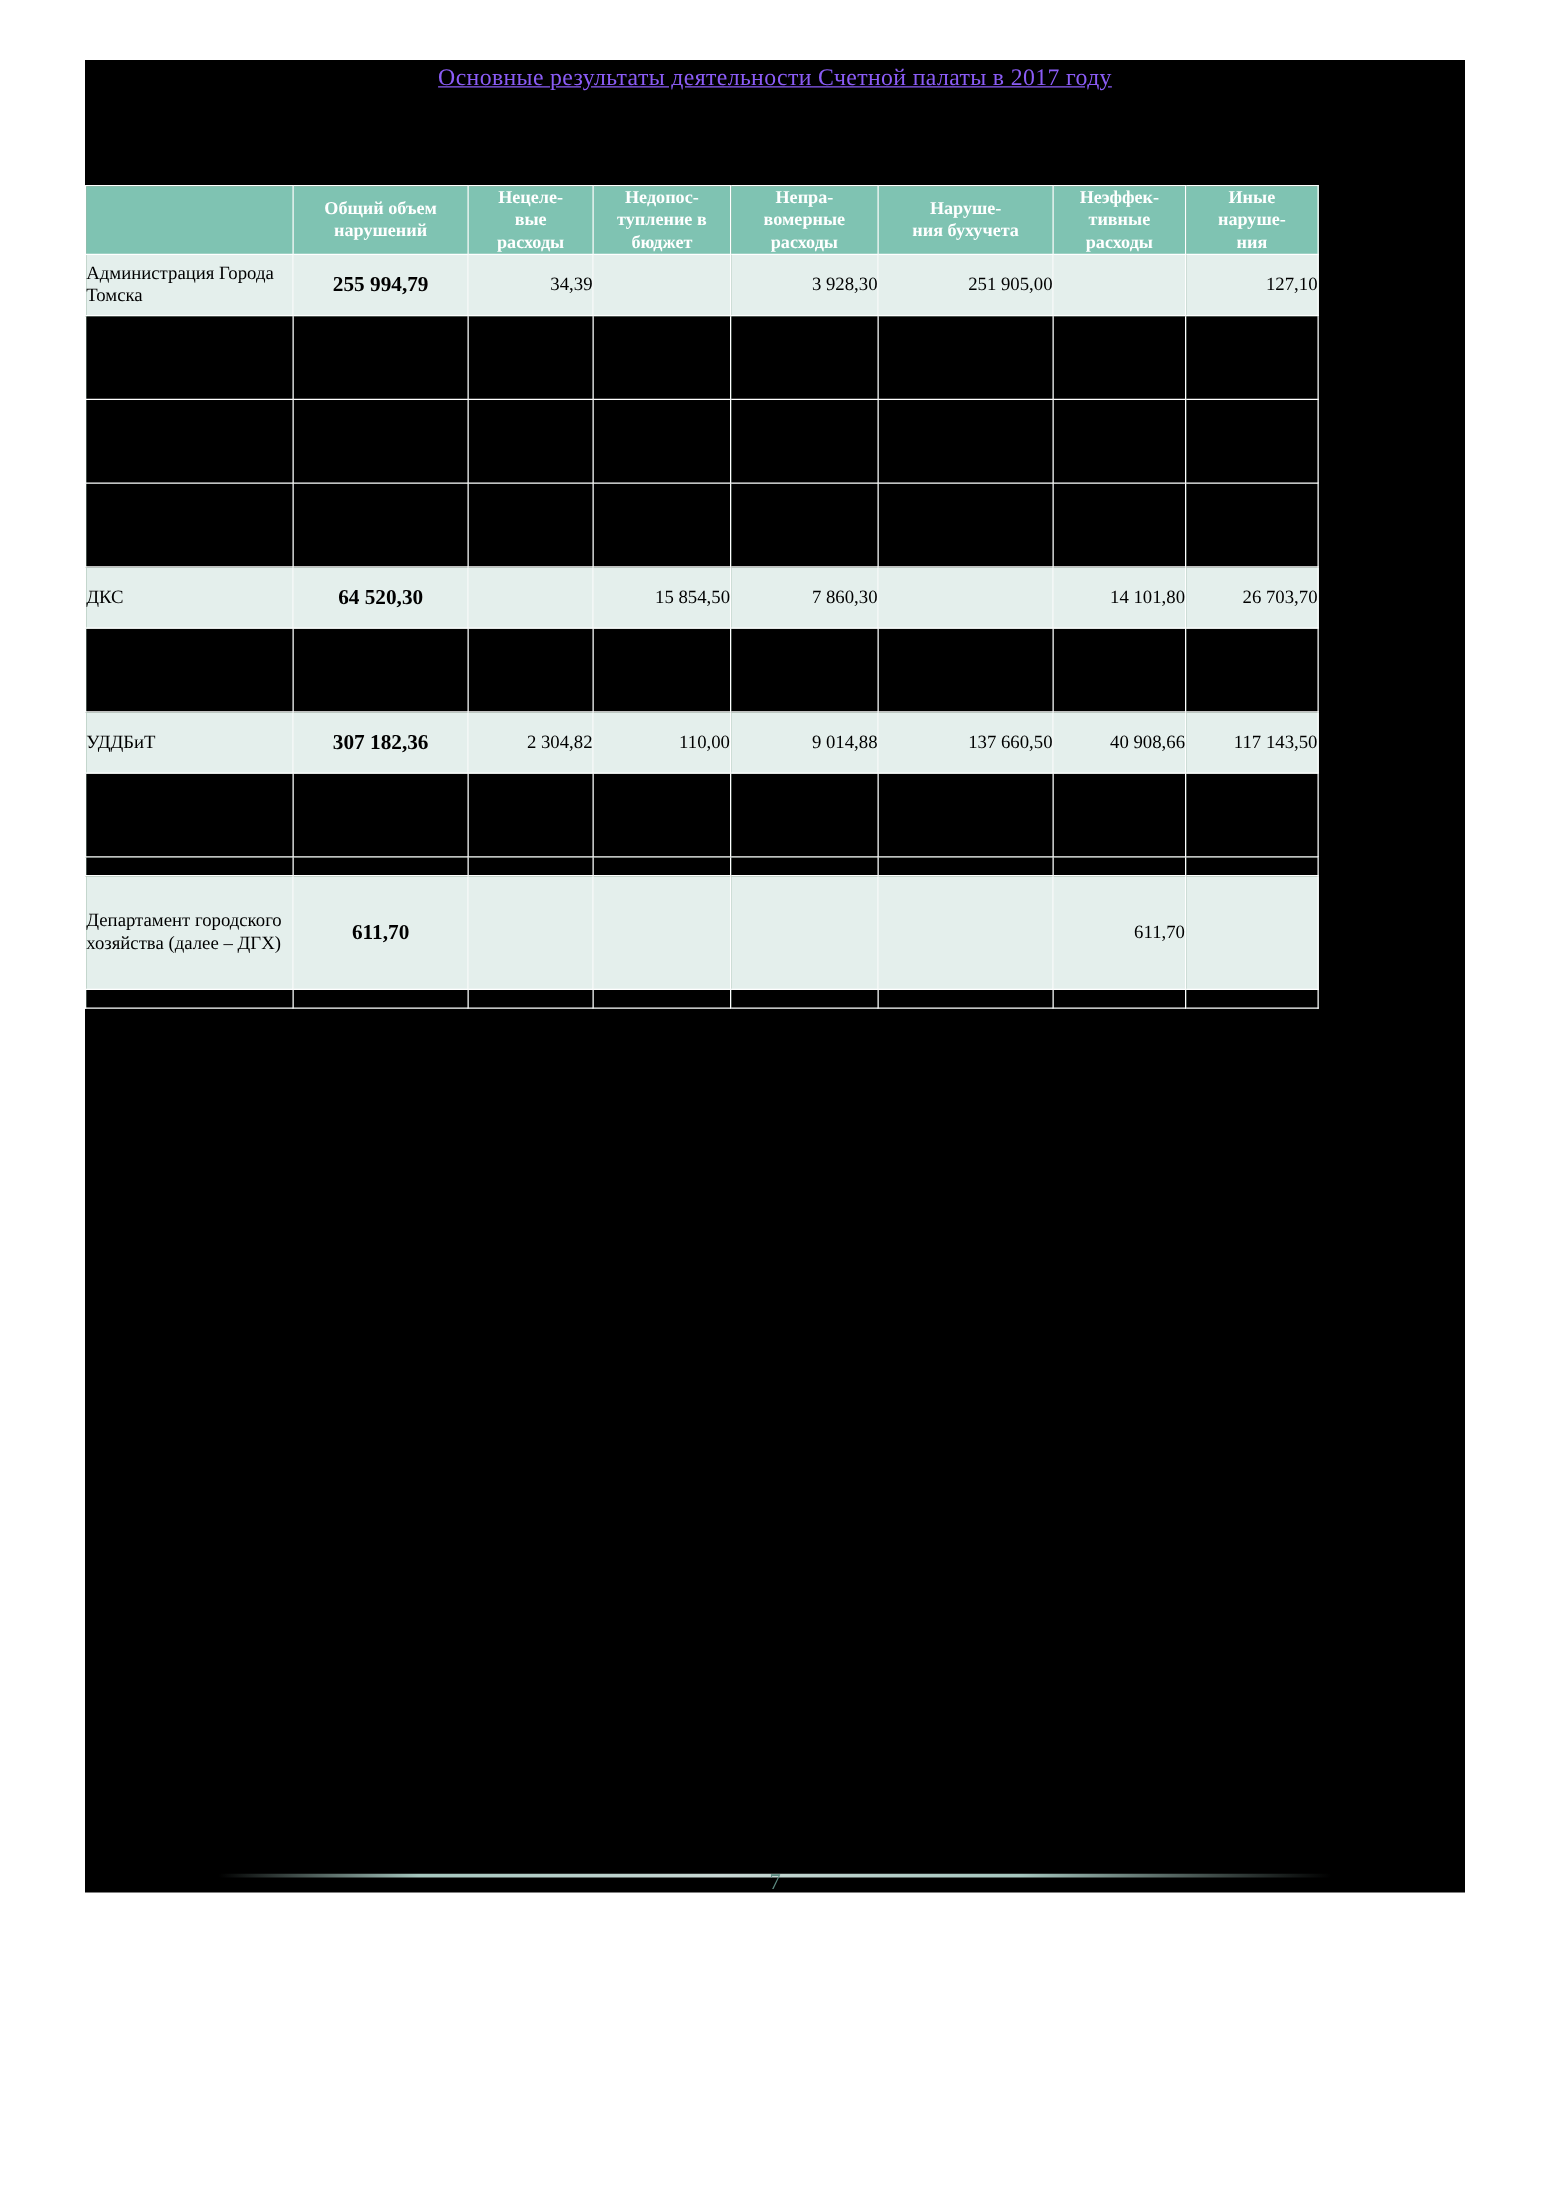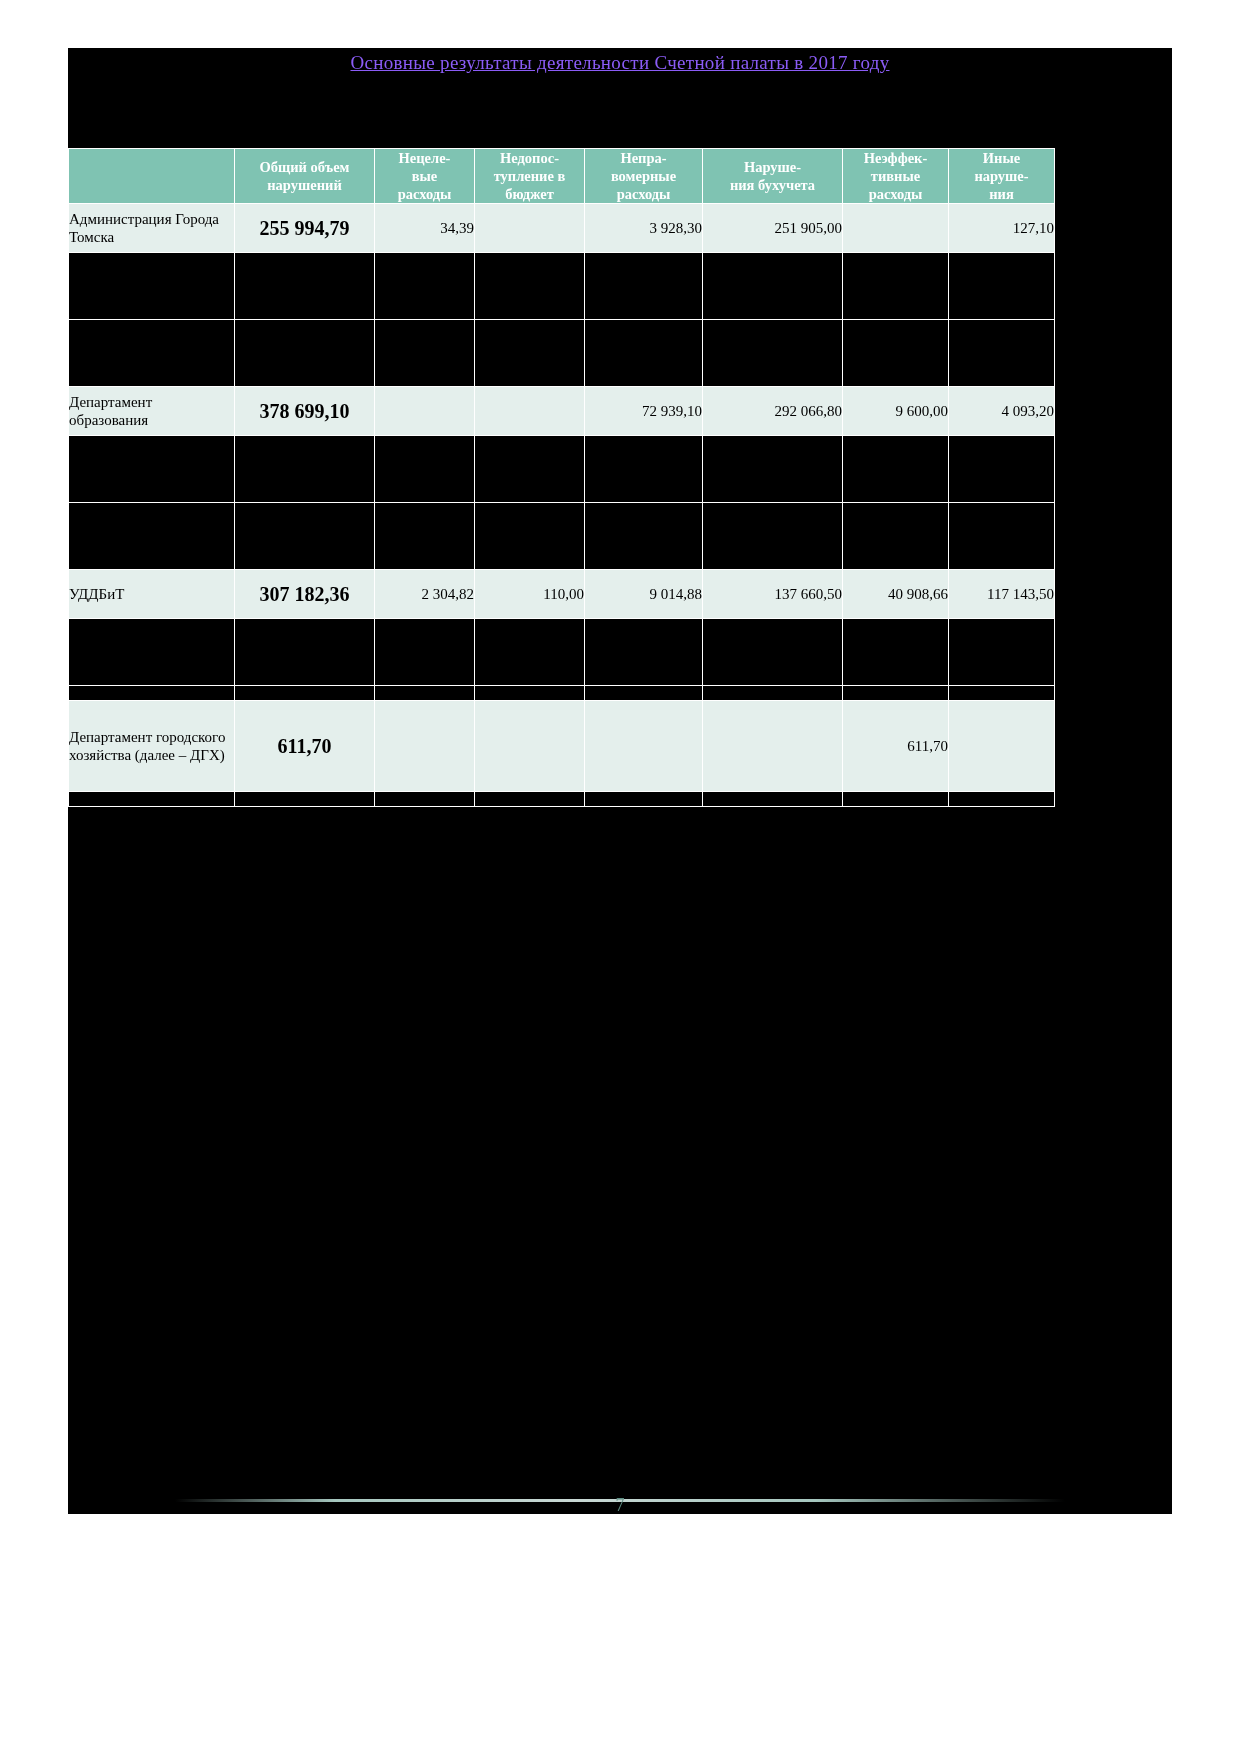--- a/index.html
+++ b/index.html
@@ -86,21 +86,21 @@
     height: 14px;
   }
   td.name {
     text-align: left;
     padding: 6px 8px 6px 10px;
     line-height: 1.22;
   }
   td.total {
     text-align: center;
     font-weight: bold;
-    font-size: 20px;
+    font-size: 17px;
     font-family: Liberation Serif, serif;
   }
   td.num {
     text-align: right;
     font-size: 15px;
     padding-right: 6px;
   }
   .footer-line {
     position: absolute;
     left: 175px;
@@ -207,41 +207,41 @@
           <td></td>
           <td></td>
           <td></td>
           <td></td>
           <td></td>
           <td></td>
           <td></td>
           <td></td>
         </tr>
 
-        <tr>
-          <td class="name">Департамент образования</td>
-          <td class="total">378 699,10</td>
-          <td class="num"></td>
-          <td class="num"></td>
-          <td class="num">72 939,10</td>
-          <td class="num">292 066,80</td>
-          <td class="num">9 600,00</td>
-          <td class="num">4 093,20</td>
-        </tr>
-        <tr class="spacer">
-          <td></td>
-          <td></td>
-          <td></td>
-          <td></td>
-          <td></td>
-          <td></td>
-          <td></td>
-          <td></td>
-        </tr>
-
+        <tr class="spacer">
+          <td></td>
+          <td></td>
+          <td></td>
+          <td></td>
+          <td></td>
+          <td></td>
+          <td></td>
+          <td></td>
+        </tr>
+
+        <tr>
+          <td class="name">ДКС</td>
+          <td class="total">64 520,30</td>
+          <td class="num"></td>
+          <td class="num">15 854,50</td>
+          <td class="num">7 860,30</td>
+          <td class="num"></td>
+          <td class="num">14 101,80</td>
+          <td class="num">26 703,70</td>
+        </tr>
         <tr class="spacer">
           <td></td>
           <td></td>
           <td></td>
           <td></td>
           <td></td>
           <td></td>
           <td></td>
           <td></td>
         </tr>

